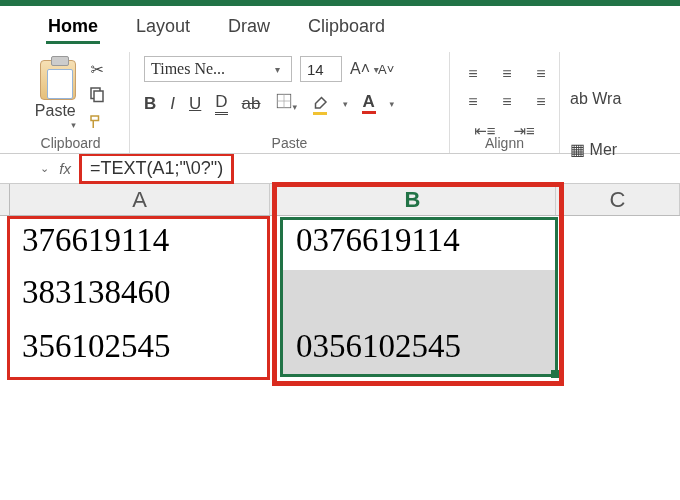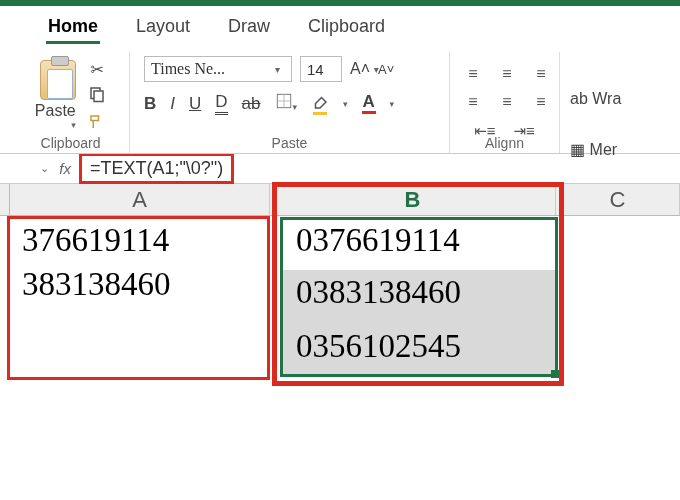--- a/index.html
+++ b/index.html
@@ -165,23 +165,23 @@
 <div class="sheet">
   <div class="col-head">
     <div class="rh-spacer"></div>
     <div class="ch chA">A</div>
     <div class="ch chB">B</div>
     <div class="ch chC">C</div>
   </div>
   <div class="grid-area" style="height:200px;text-align:right;">
     <div class="colB-fill"></div>
     <div class="cell" style="left:14px; top:6px;">376619114</div>
-    <div class="cell" style="left:14px; top:50px;">383138460</div>
+    <div class="cell" style="left:14px; top:58px;">383138460</div>
+    <div class="cell" style="left:14px; top:112px;">356102545</div>
     <div class="cell" style="left:288px; top:6px;">0376619114</div>
-    <div class="cell" style="left:288px; top:58px;">0383138460</div>
     <div class="cell" style="left:288px; top:112px;">0356102545</div>
     <div class="colA-border"></div>
     <div class="colB-sel">
         <div class="handle"></div>
       </div>
     <div class="colB-red"></div>
   </div>
 </div>
 
 </body></html>

